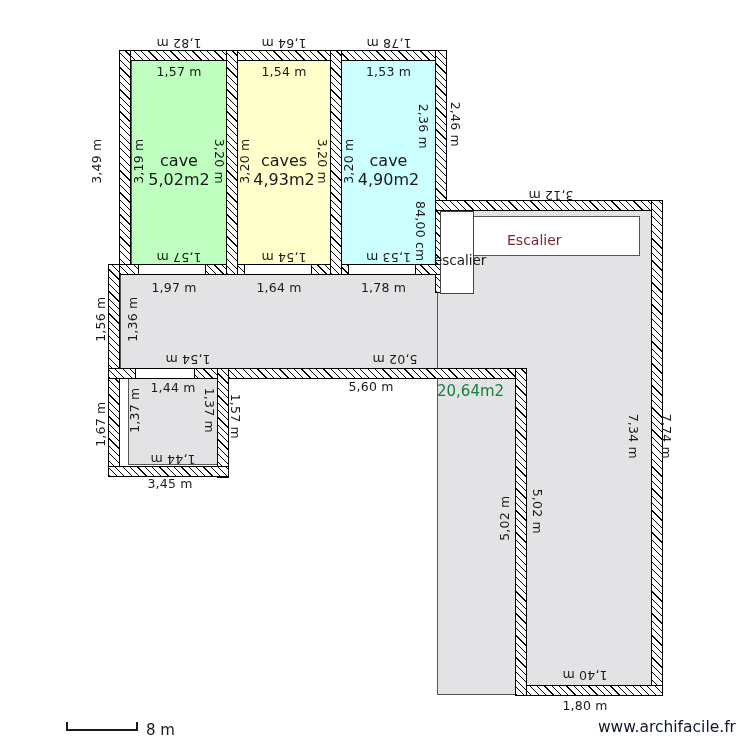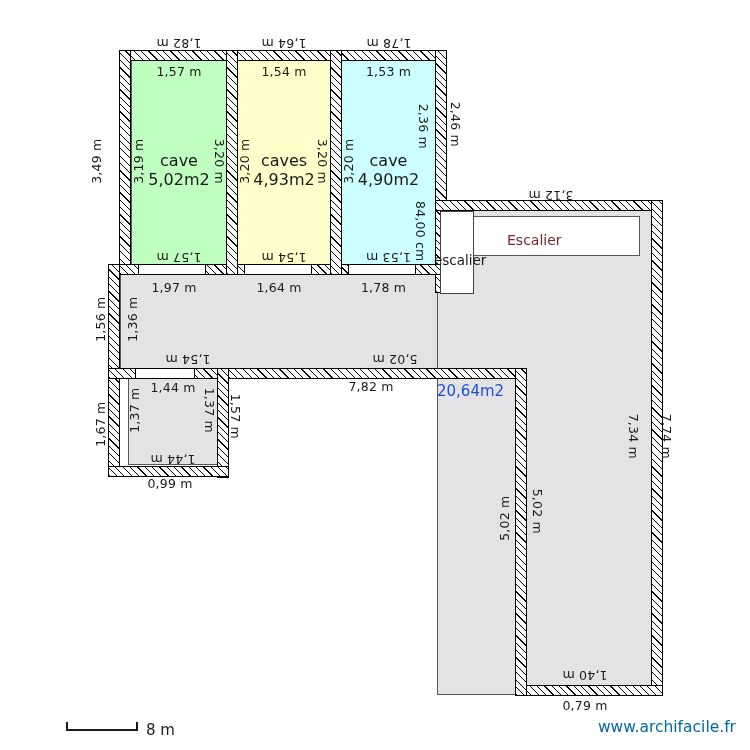--- a/index.html
+++ b/index.html
@@ -14,21 +14,21 @@
             #000 0px,#000 0.9px,
             rgba(0,0,0,0) 0.9px,rgba(0,0,0,0) 5.2px);
         border:1px solid #000;box-sizing:border-box;}
   .room{position:absolute;box-sizing:border-box;border:1px solid #555;}
   .plain{position:absolute;background:#ffffff;box-sizing:border-box;}
   .opening{position:absolute;background:#ffffff;border:1px solid #000;
            box-sizing:border-box;}
 
   
   .lbl{position:absolute;white-space:nowrap;font-size:14.5px;
-       color:#1d4ed8;line-height:1;}
+       color:#15803d;line-height:1;}
   .dim{position:absolute;white-space:nowrap;font-size:12.5px;
        color:#1a1a1a;line-height:1;letter-spacing:.2px;}
   .rot180{transform:rotate(180deg);transform-origin:center center;}
   .rotL{transform:rotate(-90deg);transform-origin:center center;}
   .rotR{transform:rotate(90deg);transform-origin:center center;}
   .ctr{text-align:center;}
   .rname{position:absolute;white-space:nowrap;text-align:center;
          font-size:16px;line-height:1.18;color:#1a1a1a;}
   .rname b{font-weight:normal;display:block;}
 
@@ -36,21 +36,21 @@
                 white-space:nowrap;}
   .escalier-sm{position:absolute;font-size:13.5px;color:#1a1a1a;
                white-space:nowrap;}
 
   
   #scalebar{position:absolute;left:66px;top:722px;width:72px;height:9px;
             border:2px solid #1a1a1a;border-top:none;box-sizing:border-box;}
   #scaletxt{position:absolute;left:146px;top:721px;font-size:15px;
             color:#1a1a1a;}
   #footer{position:absolute;right:14px;top:718px;font-size:15.5px;
-          color:#0369a1;}
+          color:#0f172a;}
 </style>
 </head>
 <body>
 
 <div id="stage">
 
   <div class="room" style="left:120px;top:271px;width:406px;height:98px;
               background:#E3E3E6;border-color:#555;"></div>
   <div class="room" style="left:437px;top:210px;width:215px;height:485px;
               background:#E3E3E6;border-color:#555;"></div>
@@ -134,35 +134,35 @@
   <div class="dim rotL" style="left:316px;top:155px;width:66px;text-align:center;">3,20 m</div>
 
   <div class="dim rotR" style="left:390px;top:120px;width:66px;text-align:center;">2,36 m</div>
   <div class="dim rotR" style="left:422px;top:118px;width:66px;text-align:center;">2,46 m</div>
   <div class="dim rotR" style="left:382px;top:225px;width:76px;text-align:center;">84,00 cm</div>
 
   <div class="dim rotL" style="left:102px;top:313px;width:62px;text-align:center;">1,36 m</div>
   <div class="dim rot180 ctr" style="left:140px;top:352px;width:96px;">1,54 m</div>
 
   <div class="dim rot180 ctr" style="left:330px;top:352px;width:130px;">5,02 m</div>
-  <div class="dim ctr" style="left:316px;top:381px;width:110px;">7,82 m</div>
+  <div class="dim ctr" style="left:316px;top:381px;width:110px;">5,60 m</div>
 
   <div class="dim rot180 ctr" style="left:496px;top:188px;width:110px;">3,12 m</div>
 
   <div class="dim ctr" style="left:128px;top:382px;width:90px;">1,44 m</div>
   <div class="dim rotL" style="left:104px;top:404px;width:62px;text-align:center;">1,37 m</div>
   <div class="dim rotR" style="left:178px;top:404px;width:62px;text-align:center;">1,37 m</div>
   <div class="dim rot180 ctr" style="left:128px;top:452px;width:90px;">1,44 m</div>
-  <div class="dim ctr" style="left:120px;top:478px;width:100px;">0,99 m</div>
+  <div class="dim ctr" style="left:120px;top:478px;width:100px;">3,45 m</div>
   <div class="dim rotR" style="left:204px;top:410px;width:62px;text-align:center;">1,57 m</div>
 
   <div class="dim rotR" style="left:600px;top:430px;width:66px;text-align:center;">7,34 m</div>
   <div class="dim rotR" style="left:633px;top:430px;width:66px;text-align:center;">7,74 m</div>
   <div class="dim rotR" style="left:504px;top:505px;width:66px;text-align:center;">5,02 m</div>
   <div class="dim rotL" style="left:472px;top:512px;width:66px;text-align:center;">5,02 m</div>
   <div class="dim rot180 ctr" style="left:530px;top:668px;width:110px;">1,40 m</div>
-  <div class="dim ctr" style="left:530px;top:700px;width:110px;">0,79 m</div>
+  <div class="dim ctr" style="left:530px;top:700px;width:110px;">1,80 m</div>
 
   <div id="scalebar"></div>
   <div id="scaletxt">8 m</div>
   <div id="footer">www.archifacile.fr</div>
 
 </div>
 
 </body></html>

